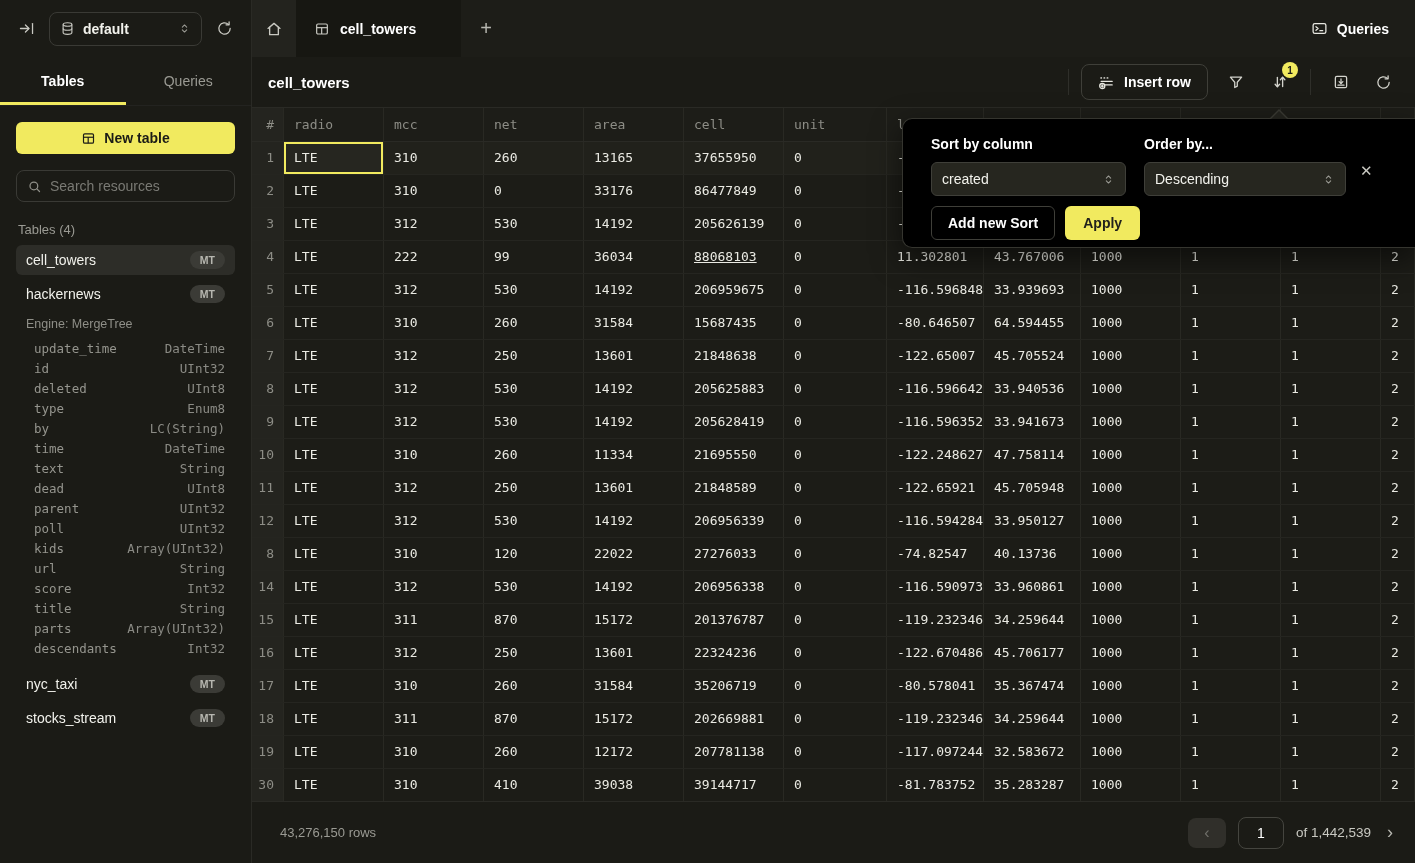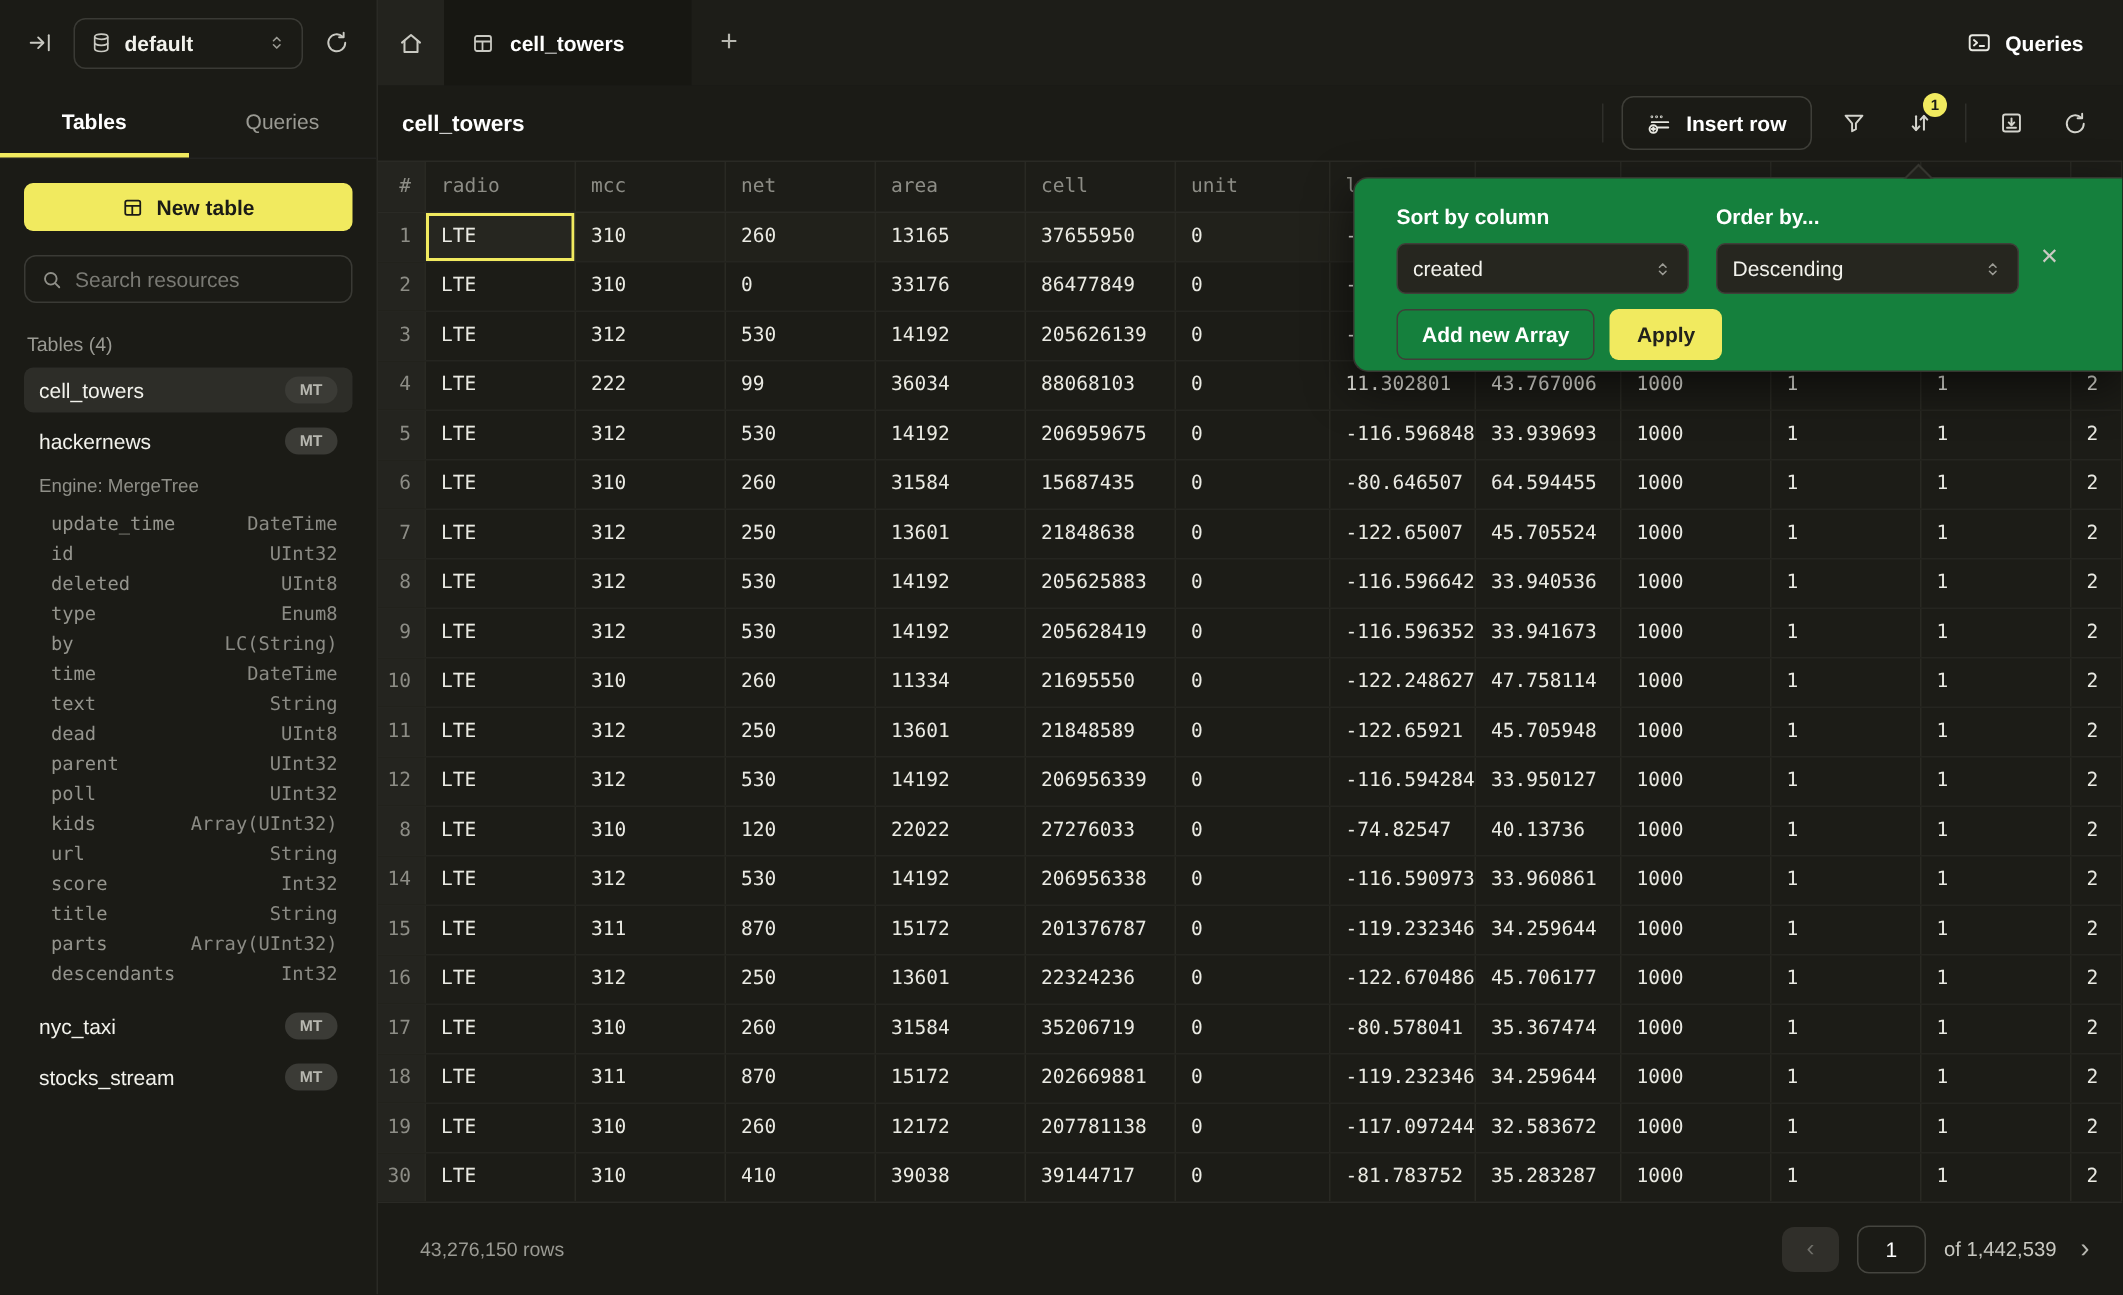--- a/index.html
+++ b/index.html
@@ -66,21 +66,21 @@
   
   .footer { height:62px; border-top:1px solid #2a2a25; background:#1b1b16; display:flex; align-items:center; padding:0 18px; }
   .rows-count { font-size:13px; color:#9a9a93; margin-left:10px; }
   .ft-right { margin-left:auto; display:flex; align-items:center; gap:12px; }
   .pg-prev { width:38px; height:30px; background:#302f2a; border:none; border-radius:8px; color:#6f6f69; font-size:16px; cursor:default; }
   .page-input { width:46px; height:32px; background:transparent; border:1px solid #45453f; border-radius:8px; color:#fff; font-size:14px; text-align:center; font-family:inherit; outline:none; }
   .pg-total { font-size:13.5px; color:#c9c9c2; }
   .pg-next { background:none; border:none; color:#b7b7b0; font-size:18px; cursor:pointer; padding:0 4px; }
 
   
-  .popup { position:absolute; left:902px; top:118px; width:513px; height:130px; background:#15803d; border:1px solid #35352f; border-right:none; border-radius:10px 0 0 10px; box-shadow:0 10px 30px rgba(0,0,0,.55); z-index:10; padding:17px 0 2px 28px; }
+  .popup { position:absolute; left:902px; top:118px; width:513px; height:130px; background:#000000; border:1px solid #35352f; border-right:none; border-radius:10px 0 0 10px; box-shadow:0 10px 30px rgba(0,0,0,.55); z-index:10; padding:17px 0 2px 28px; }
   .popup::before { content:""; position:absolute; top:-10px; left:366px; border-left:10px solid transparent; border-right:10px solid transparent; border-bottom:10px solid #35352f; }
   .popup::after { content:""; position:absolute; top:-8px; left:368px; border-left:8px solid transparent; border-right:8px solid transparent; border-bottom:8px solid #20201b; }
   .pp-row1 { display:flex; }
   .pp-col1 { width:195px; margin-right:18px; }
   .pp-col2 { width:202px; }
   .pp-label { font-size:14px; font-weight:600; color:#fff; margin-bottom:10px; }
   .pp-select { height:34px; border:1px solid #3f3f39; background:#26261f; border-radius:6px; display:flex; align-items:center; padding:0 10px; cursor:pointer; }
   .pp-select .val { flex:1; font-size:14px; color:#f2f2ec; }
   .pp-close { background:none; border:none; color:#c9c9c2; font-size:15px; cursor:pointer; align-self:flex-end; margin:0 0 8px 14px; height:34px; }
   .pp-row2 { display:flex; gap:10px; margin-top:10px; }
@@ -408,21 +408,21 @@
             <div class="cell" style="width: 100px;"></div>
             <div class="cell" style="width: 100px;"></div>
             <div class="cell" style="width: 34px;"></div>
           </div>
           <div class="g-row">
             <div class="cell num" style="width: 32px;">4</div>
             <div class="cell" style="width: 100px;">LTE</div>
             <div class="cell" style="width: 100px;">222</div>
             <div class="cell" style="width: 100px;">99</div>
             <div class="cell" style="width: 100px;">36034</div>
-            <div class="cell" style="width: 100px;">88068103</div>
+            <div class="cell" style="width: 100px; text-decoration: underline;">88068103</div>
             <div class="cell" style="width: 103px;">0</div>
             <div class="cell" style="width: 97px;">11.302801</div>
             <div class="cell" style="width: 97px;">43.767006</div>
             <div class="cell" style="width: 100px;">1000</div>
             <div class="cell" style="width: 100px;">1</div>
             <div class="cell" style="width: 100px;">1</div>
             <div class="cell" style="width: 34px;">2</div>
           </div>
           <div class="g-row">
             <div class="cell num" style="width: 32px;">5</div>
@@ -701,16 +701,16 @@
           <svg width="13" height="13" viewBox="0 0 24 24" fill="none" stroke="#9a9a93" stroke-width="2" stroke-linecap="round" stroke-linejoin="round">
               <polyline points="8 9.5 12 5.5 16 9.5"></polyline>
               <polyline points="8 14.5 12 18.5 16 14.5"></polyline>
             </svg>
         </span>
       </div>
     </div>
     <button class="pp-close"><span>✕</span></button>
   </div>
   <div class="pp-row2">
-    <button class="pp-add">Add new Array</button>
+    <button class="pp-add">Add new Sort</button>
     <button class="pp-apply">Apply</button>
   </div>
 </div>
 
 </body></html>

